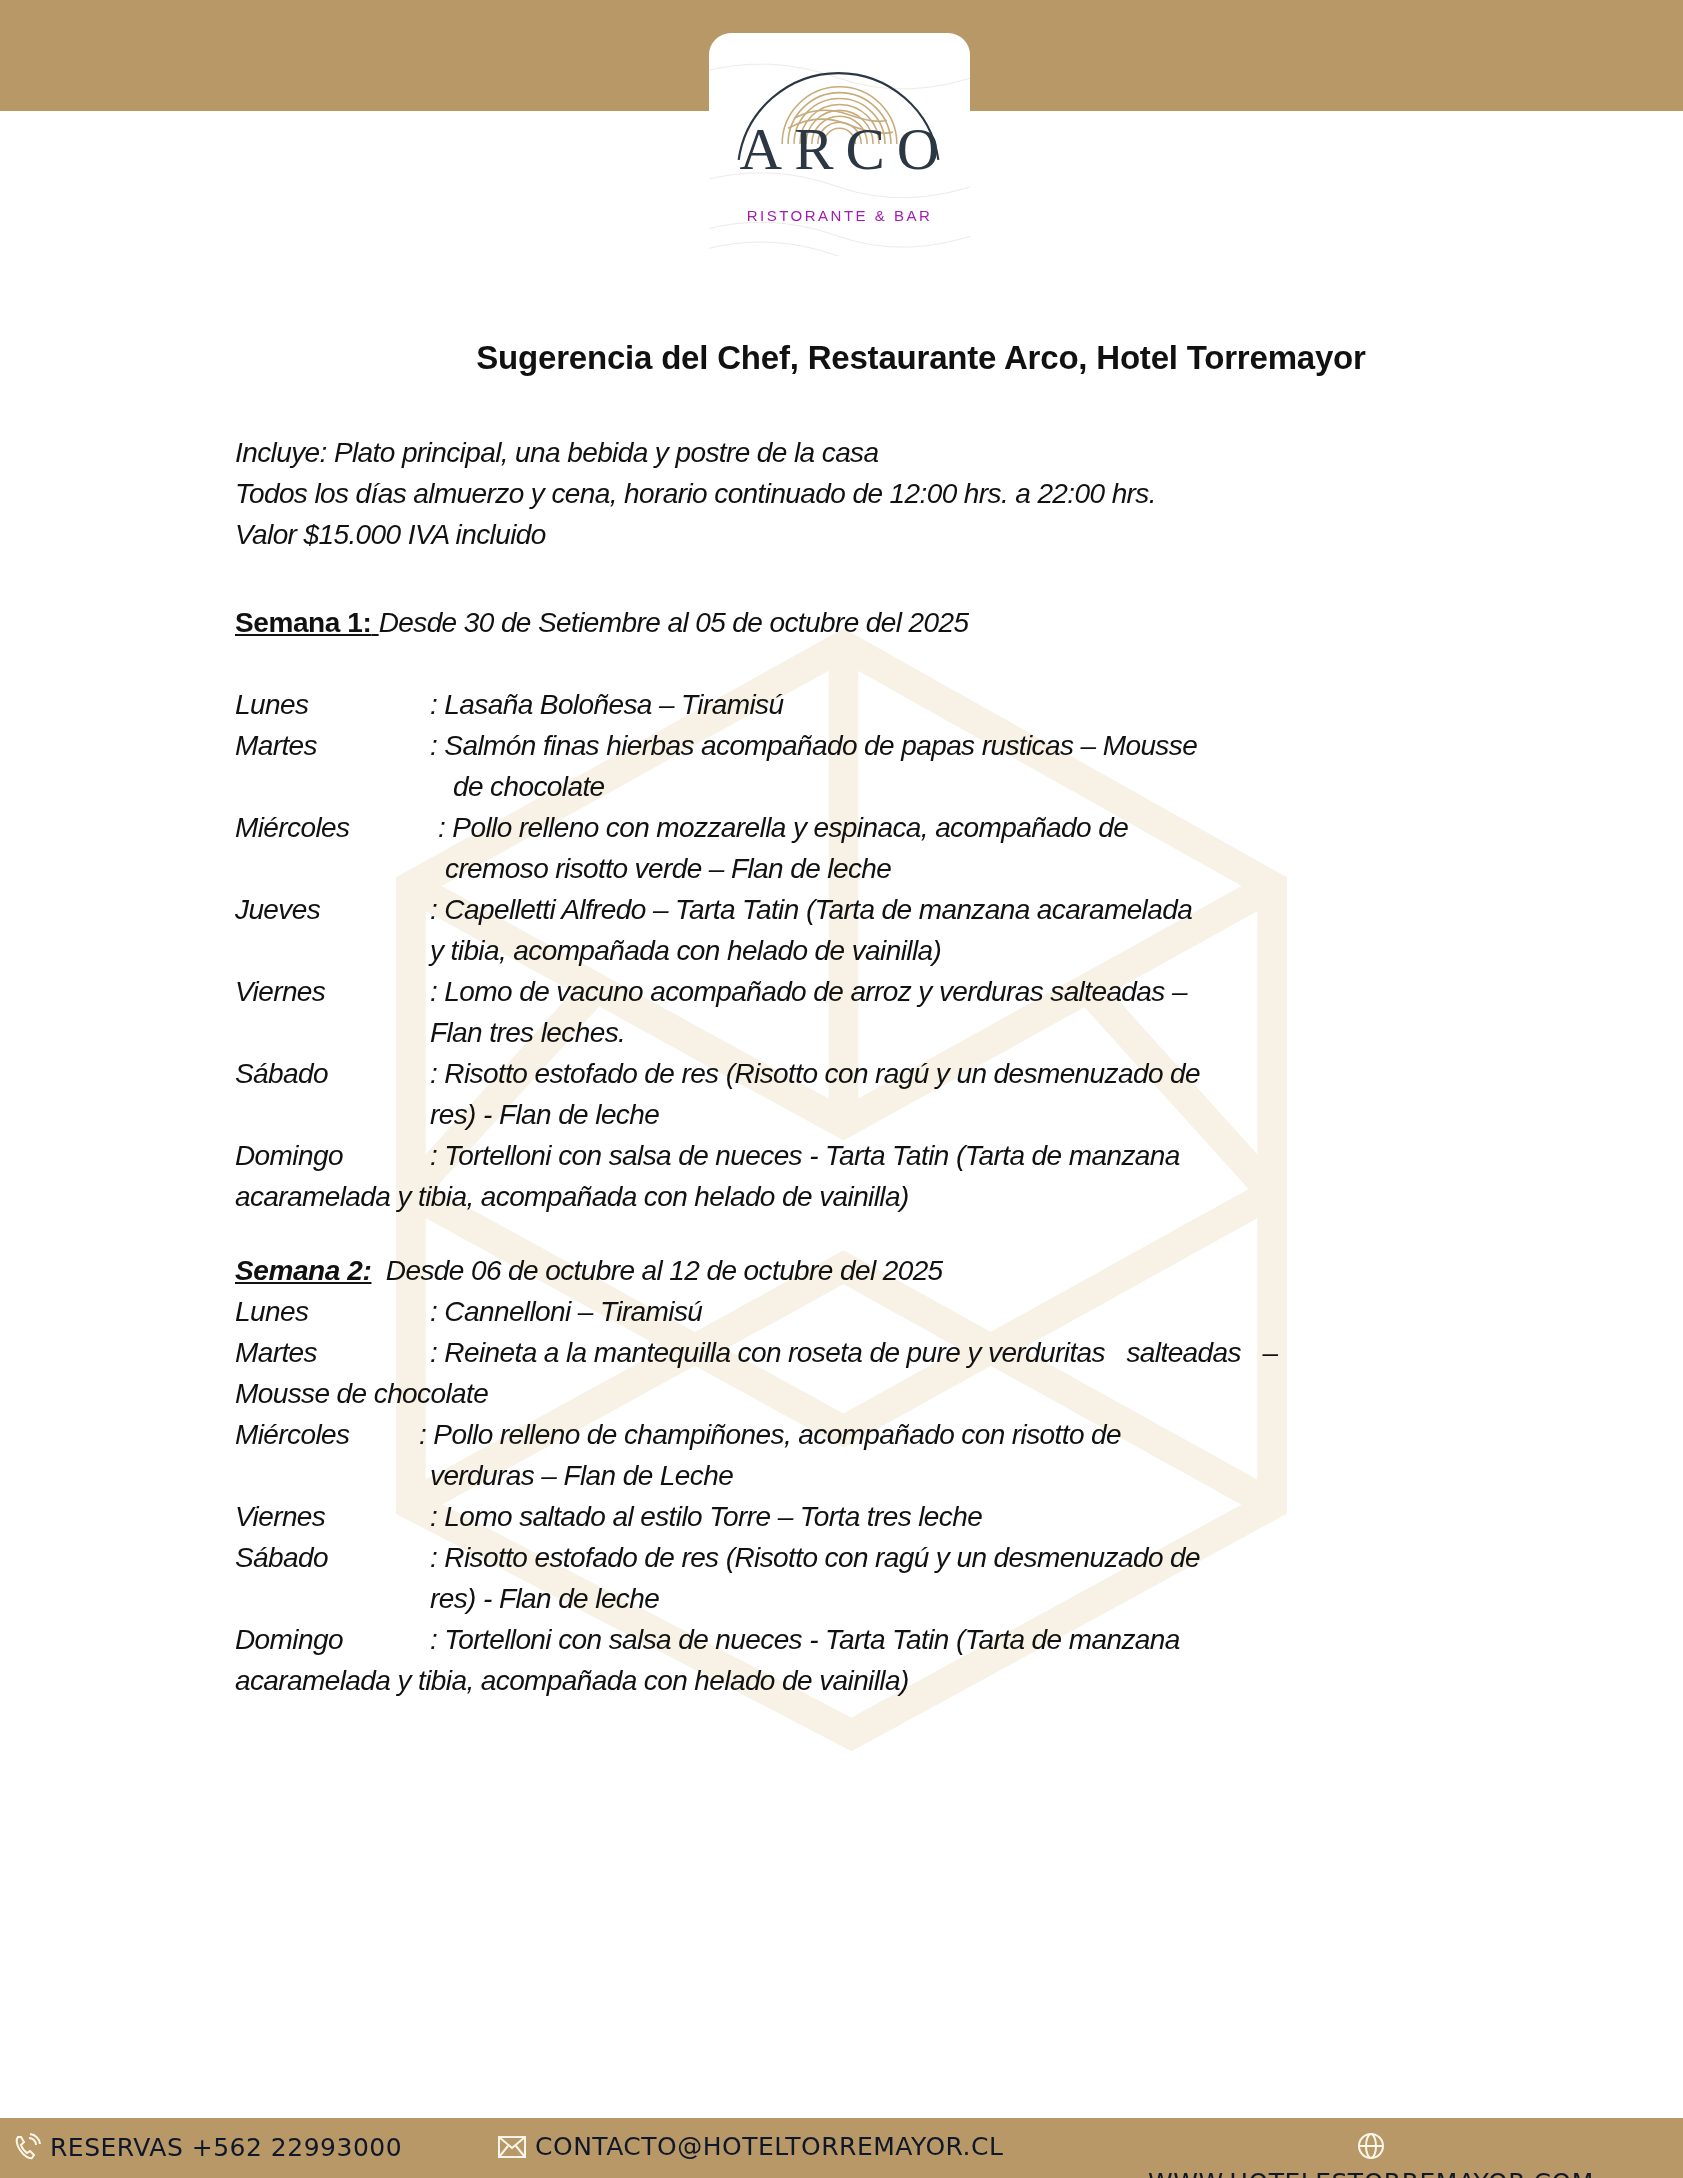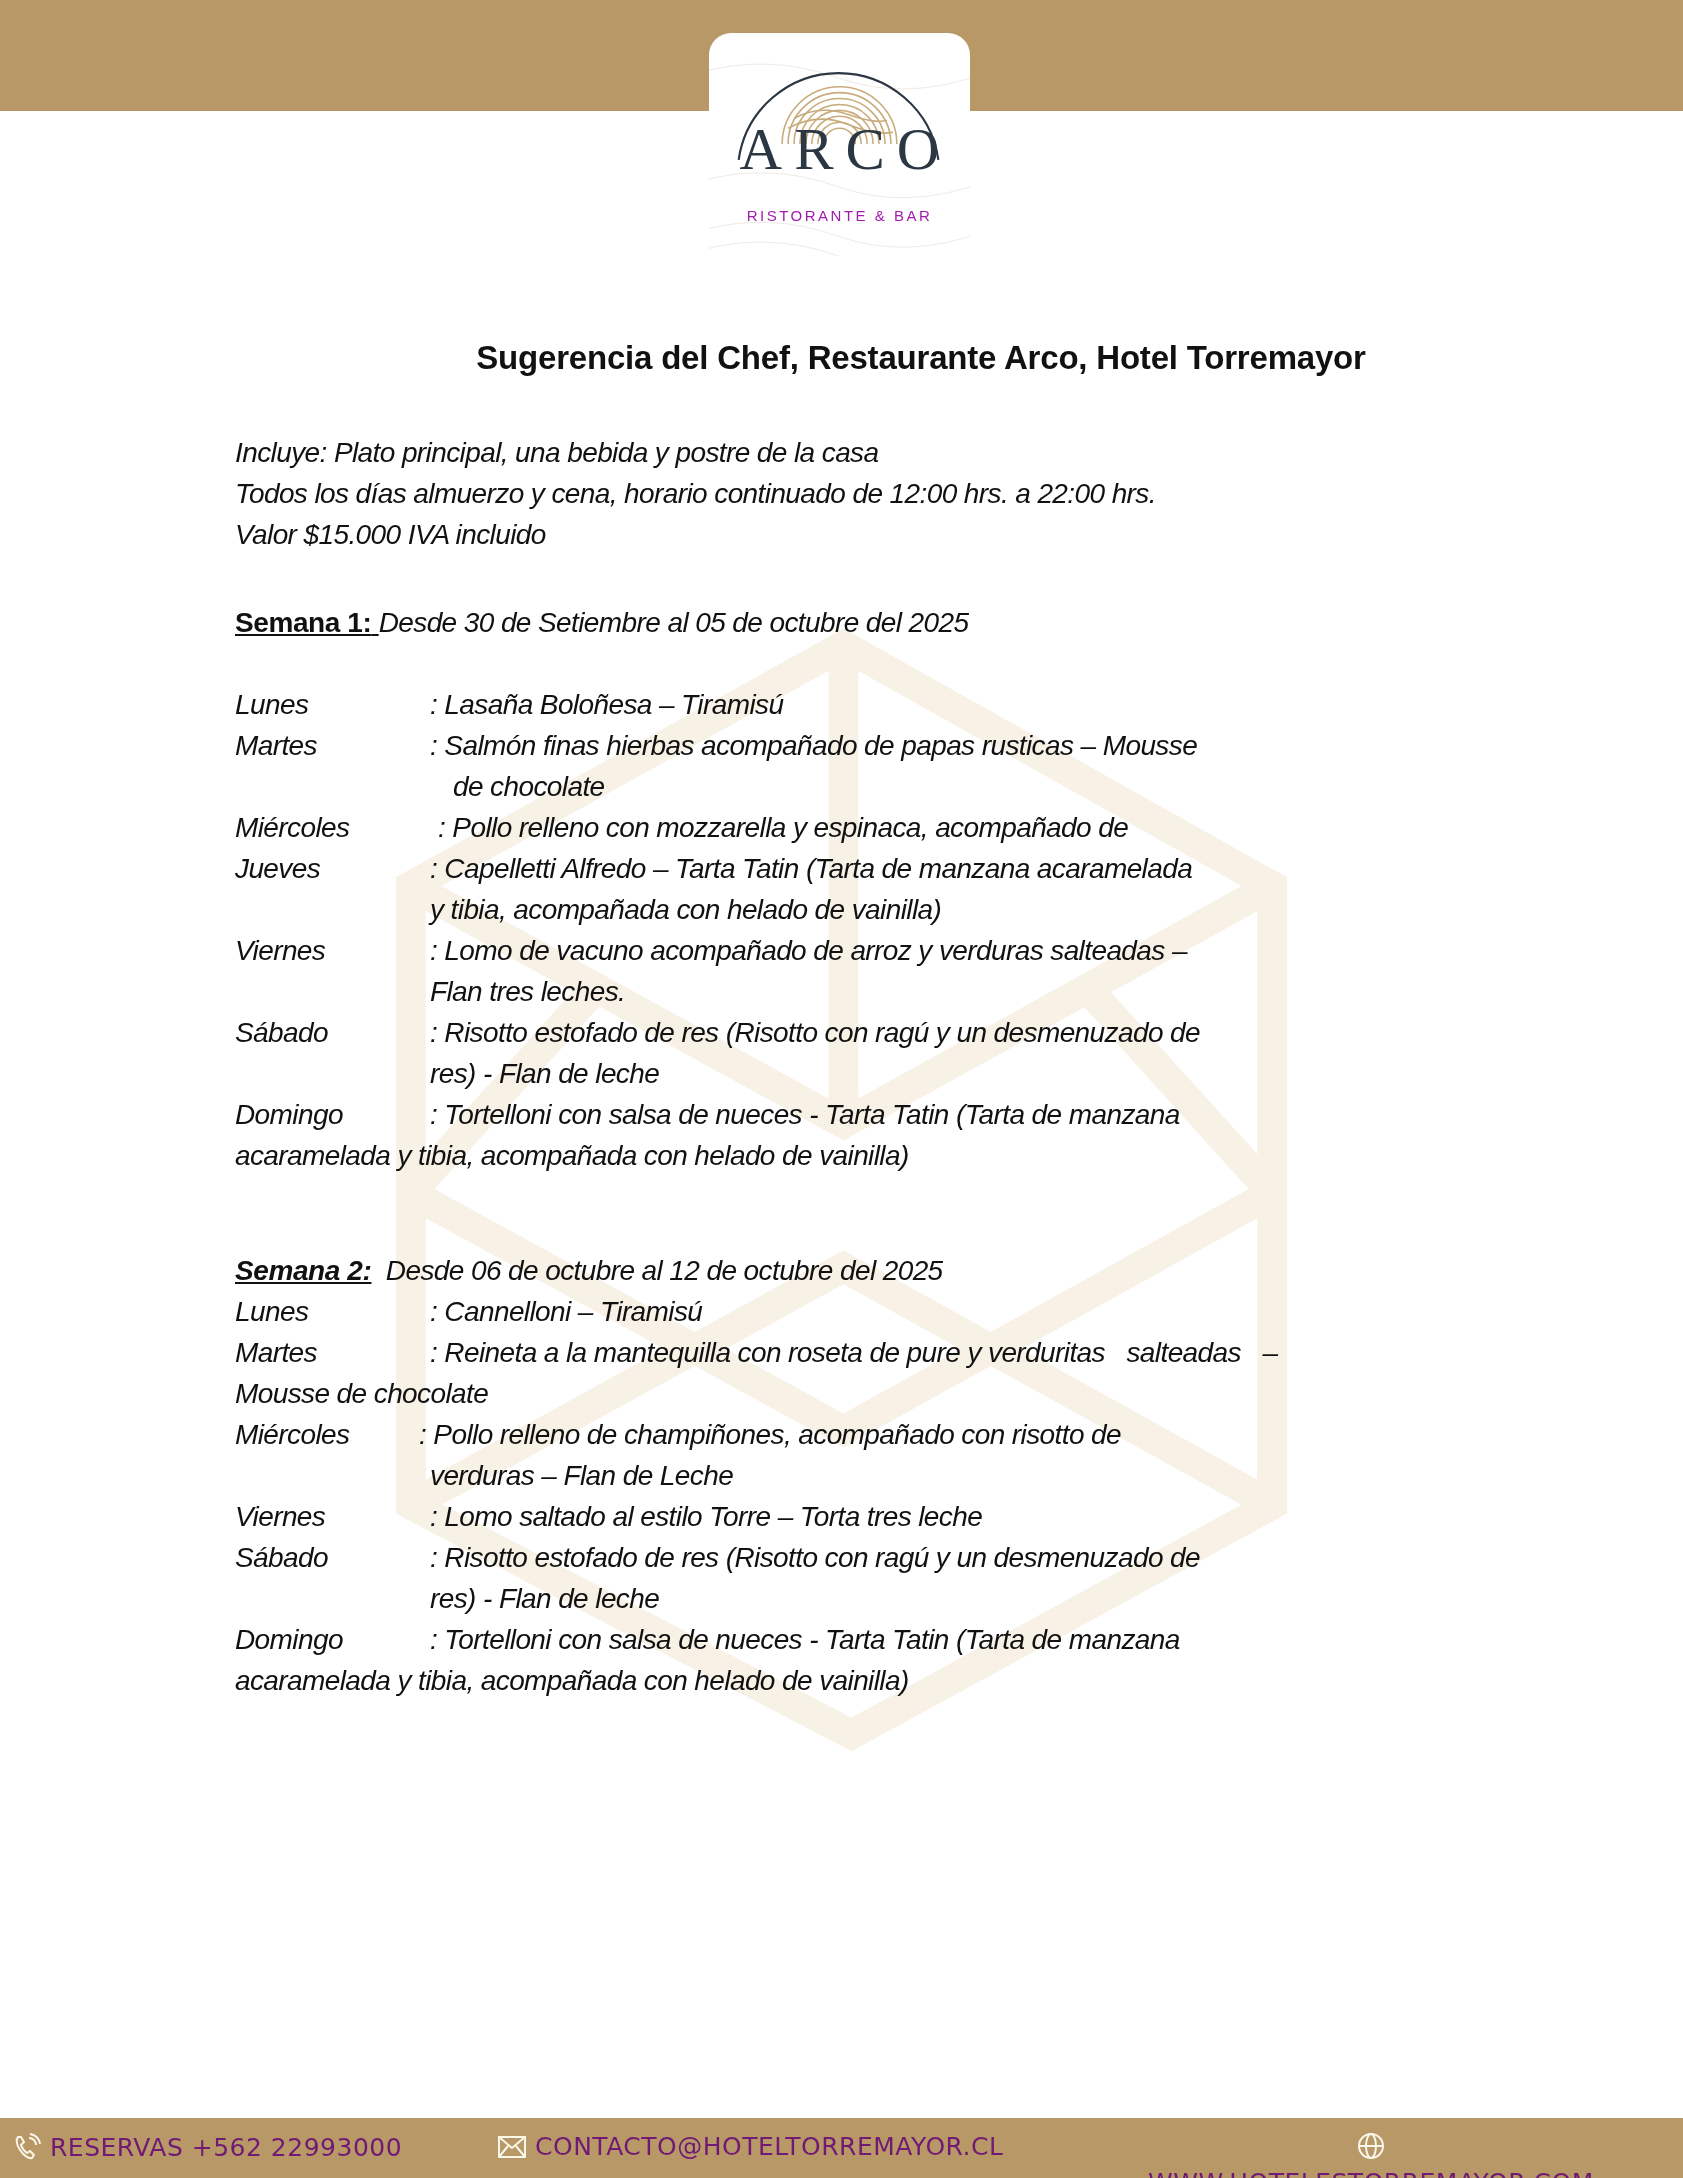--- a/index.html
+++ b/index.html
@@ -48,21 +48,21 @@
   .week-head { white-space: nowrap; }
   .week-label { font-weight: bold; text-decoration: underline; font-style: normal; letter-spacing: -0.4px; }
   .week-label.italic { font-style: italic; }
   .day-row { position: relative; white-space: nowrap; }
   .day-name { display: inline-block; width: 195px; }
   .line { white-space: nowrap; }
   .gap { height: 41px; }
 
   .footer-band {
     position: absolute; left: 0; top: 2118px; width: 1683px; height: 60px;
-    background: #b89866; color: #701a75;
+    background: #b89866; color: #0f172a;
     font-family: "DejaVu Sans", sans-serif; font-size: 25px; letter-spacing: 0.5px;
   }
   .footer-item { position: absolute; top: 14px; white-space: nowrap; display: flex; align-items: center; gap: 8px; }
   .footer-item svg { display: block; }
 </style>
 </head>
 <body>
 
 <div class="top-band"></div>
 
@@ -125,20 +125,21 @@
     <div class="gap"></div>
     <div class="day-row">
       <span class="day-name">Lunes</span><span>: Lasaña Boloñesa – Tiramisú</span>
     </div>
     <div class="day-row">
       <span class="day-name">Martes</span><span>: Salmón finas hierbas acompañado de papas rusticas – Mousse</span>
       <div class="line" style="padding-left:218px;">de chocolate</div>
     </div>
     <div class="day-row">
       <span class="day-name" style="width:203px;">Miércoles</span><span>: Pollo relleno con mozzarella y espinaca, acompañado de</span>
+      <div class="line" style="padding-left:210px;">cremoso risotto verde – Flan de leche</div>
     </div>
     <div class="day-row">
       <span class="day-name">Jueves</span><span>: Capelletti Alfredo  – Tarta Tatin (Tarta de manzana acaramelada</span>
       <div class="line" style="padding-left:195px;">y tibia, acompañada con helado de vainilla)</div>
     </div>
     <div class="day-row">
       <span class="day-name">Viernes</span><span>: Lomo de vacuno acompañado de arroz y verduras salteadas –</span>
       <div class="line" style="padding-left:195px;">Flan tres leches.</div>
     </div>
     <div class="day-row">

